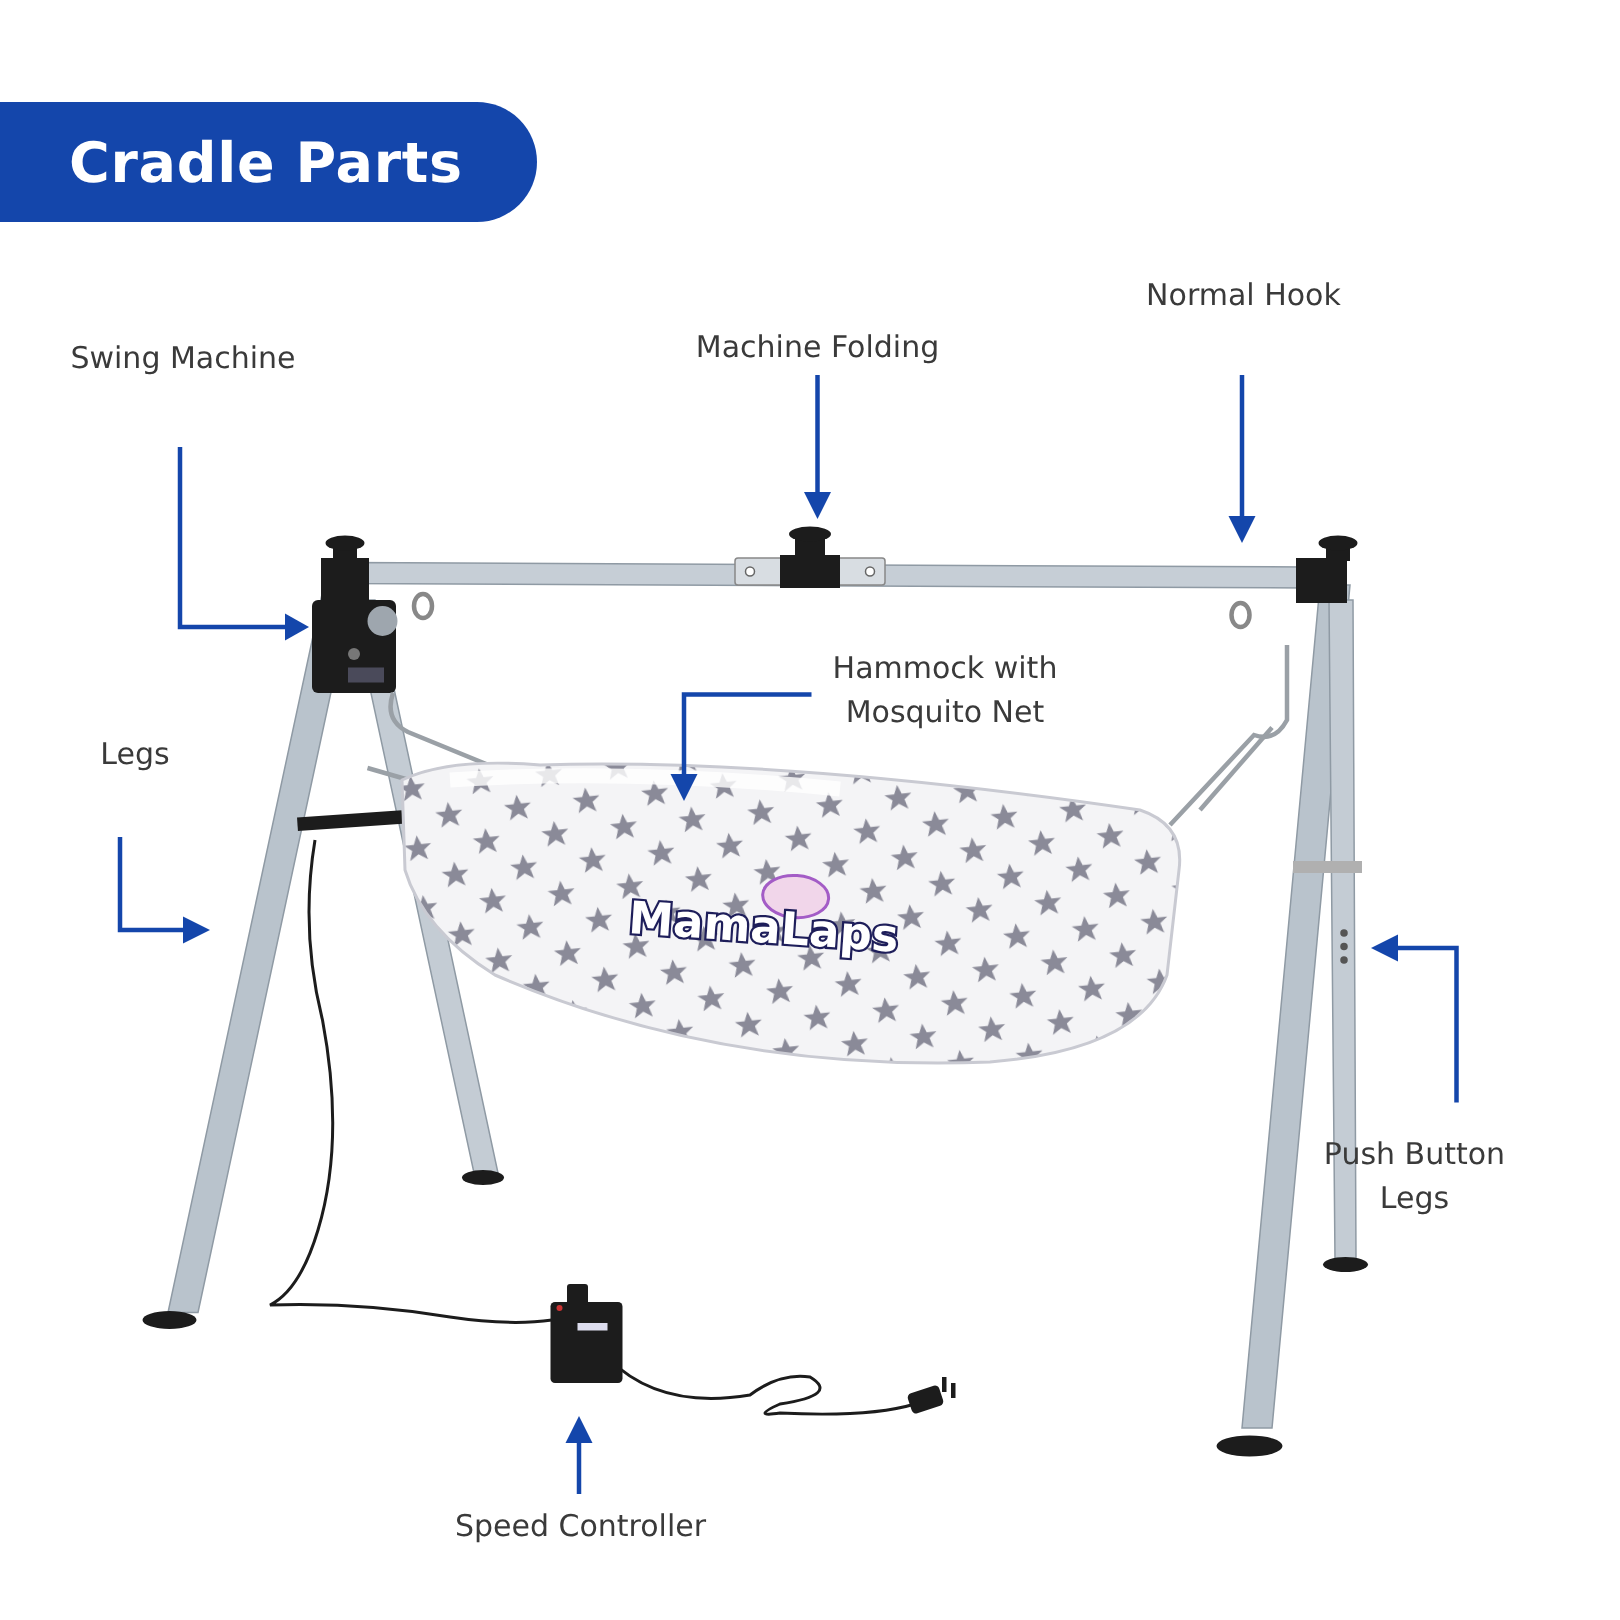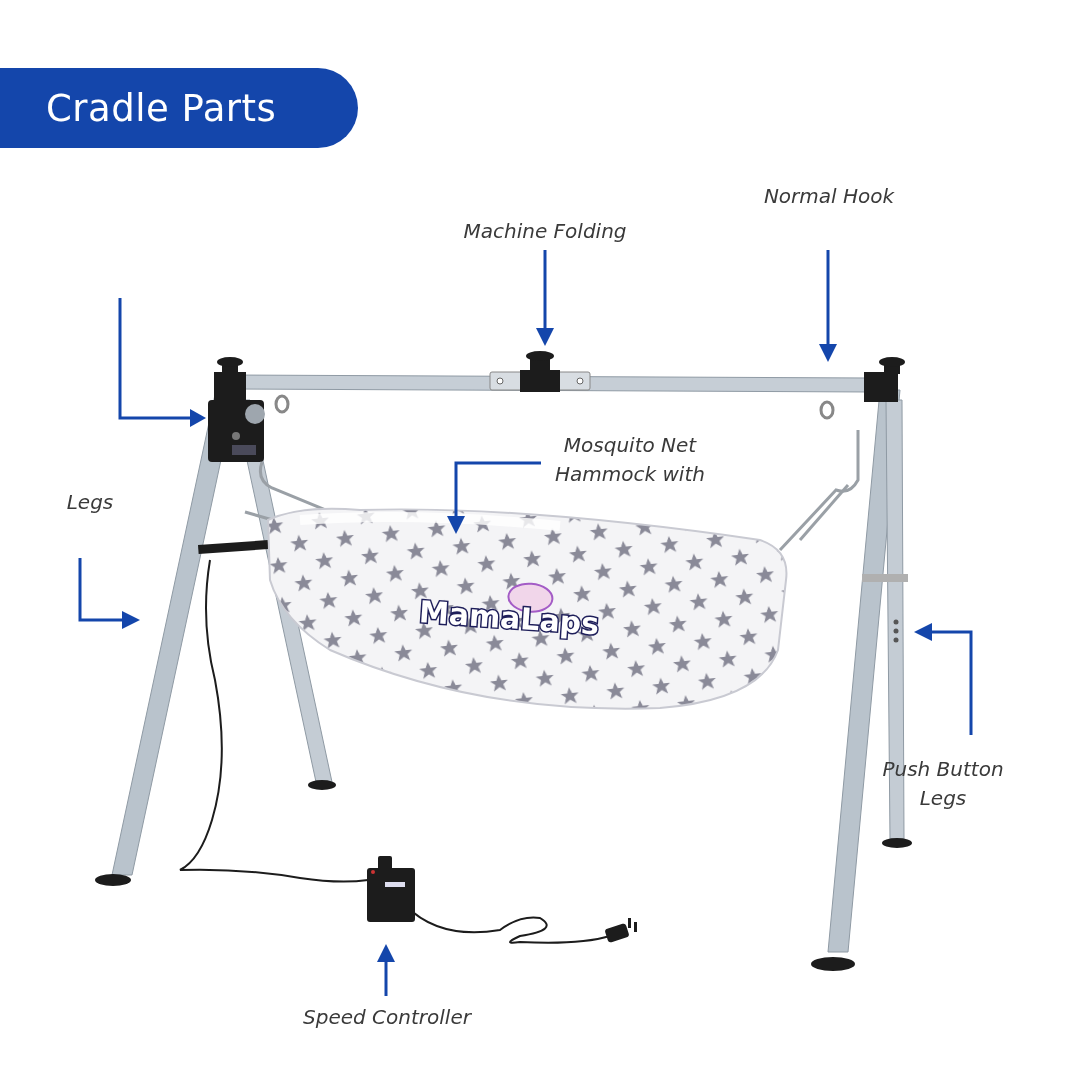--- a/index.html
+++ b/index.html
@@ -2,25 +2,24 @@
 <html><head>
 <meta charset="utf-8">
 <style>
   html, body { margin:0; padding:0; background:#ffffff; }
   body { width:1080px; height:1080px; position:relative; overflow:hidden; font-family:"DejaVu Sans", sans-serif; }
   .title-pill {
     position:absolute; left:0; top:68px; width:358px; height:80px;
     background:#1446ab; border-radius:0 40px 40px 0;
     display:flex; align-items:center; padding-left:46px; box-sizing:border-box;
   }
-  .title-pill span { color:#ffffff; font-weight:normal; font-size:37px; letter-spacing:0.5px; }
+  .title-pill span { color:#ffffff; font-weight:bold; font-size:37px; letter-spacing:0.5px; }
   .label {
     position:absolute; color:#3a3a3a; font-size:20px; line-height:29px; text-align:center;
     white-space:nowrap;
-    font-style:italic;
   }
   svg.stage { position:absolute; left:0; top:0; }
 </style>
 </head>
 <body>
 
 <div class="title-pill">
   <span>Cradle Parts</span>
 </div>
 
@@ -136,33 +135,34 @@
     <polygon points="545,346 536,328 554,328"></polygon>
     <polygon points="828,362 819,344 837,344"></polygon>
     <polygon points="456,534 447,516 465,516"></polygon>
     <polygon points="140,620 122,611 122,629"></polygon>
     <polygon points="914,632 932,623 932,641"></polygon>
     <polygon points="386,944 377,962 395,962"></polygon>
   </g>
 </svg>
 
 <div class="label" style="left:32px; top:224px; width:180px;">
+  <div>Swing Machine</div>
 </div>
 
 <div class="label" style="left:445px; top:217px; width:200px;">
   <div>Machine Folding</div>
 </div>
 
 <div class="label" style="left:724px; top:182px; width:210px;">
   <div>Normal Hook</div>
 </div>
 
 <div class="label" style="left:540px; top:431px; width:180px;">
+  <div>Hammock with</div>
   <div>Mosquito Net</div>
-  <div>Hammock with</div>
 </div>
 
 <div class="label" style="left:0px; top:488px; width:180px;">
   <div>Legs</div>
 </div>
 
 <div class="label" style="left:868px; top:755px; width:150px;">
   <div>Push Button</div>
   <div>Legs</div>
 </div>

